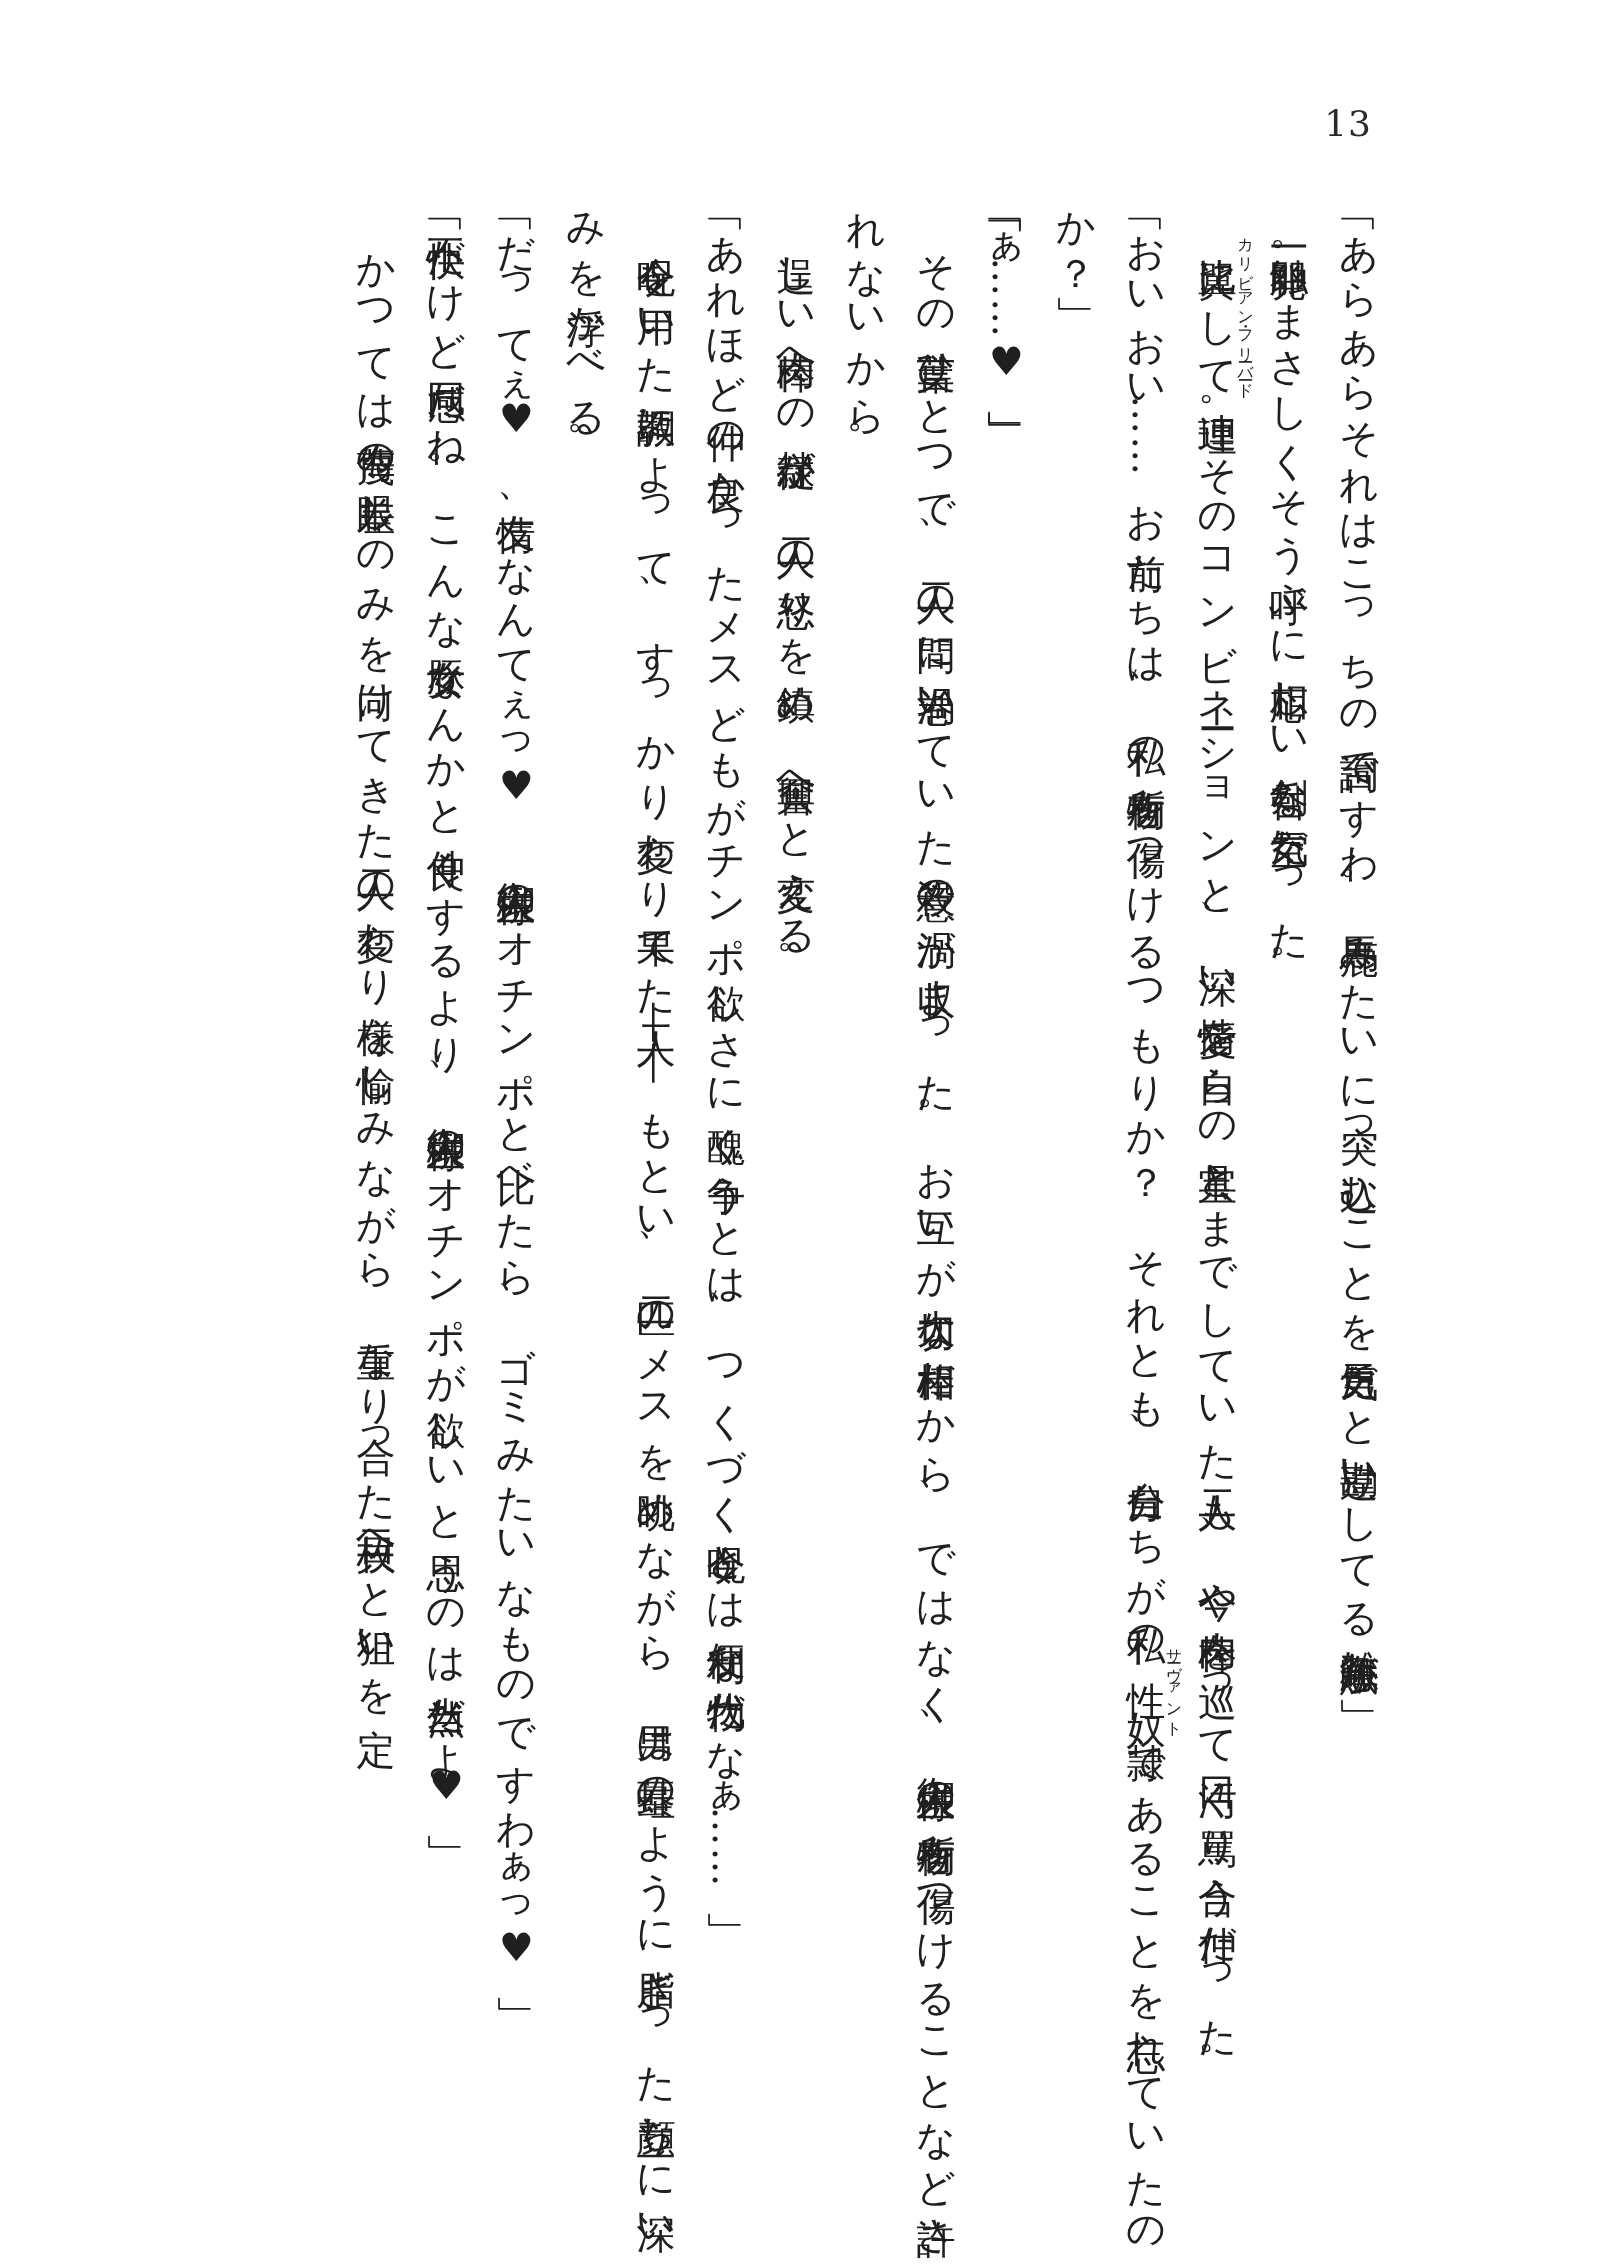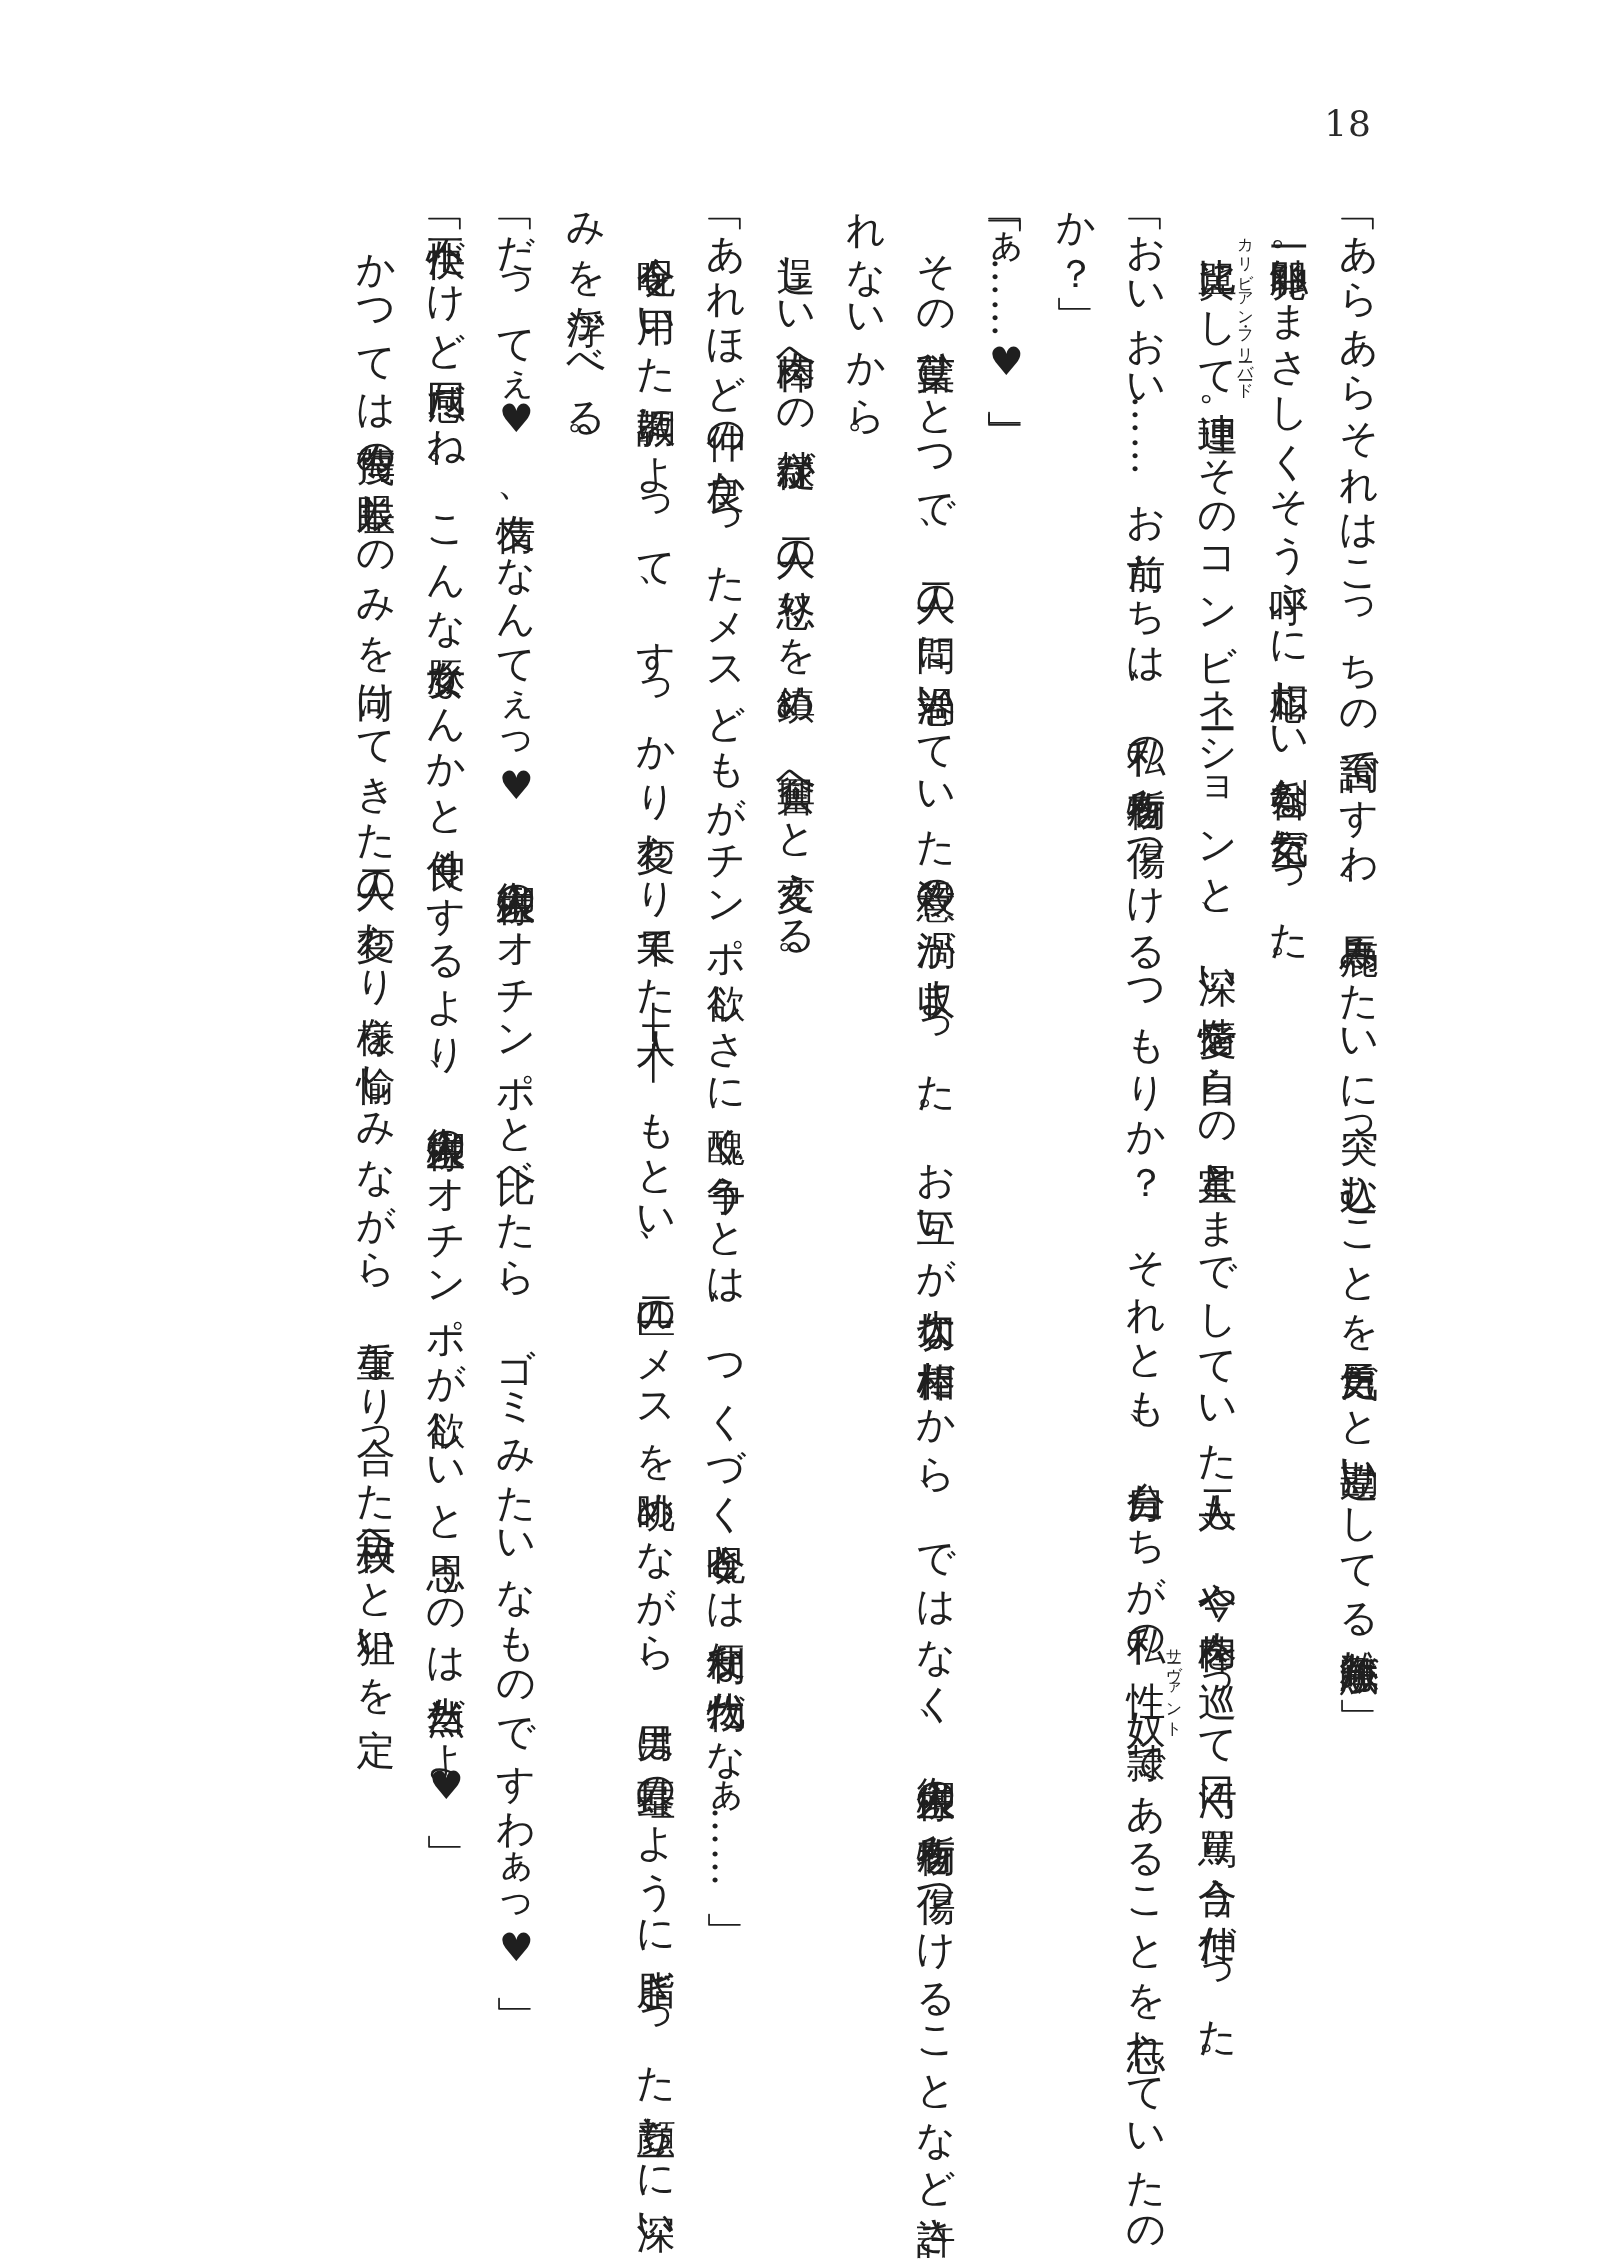--- a/index.html
+++ b/index.html
@@ -60,21 +60,21 @@
     font-size: 16px;
     letter-spacing: 0;
     line-height: 1.1;
     font-family: "DejaVu Serif", "Liberation Serif", serif;
   }
 </style>
 </head>
 <body>
 
 <div class="book-page">
-  <div class="page-number">18</div>
+  <div class="page-number">13</div>
   <main class="text-block">
       <p class="para half"><span>「あらあらそれはこっちの台詞ですわ。馬鹿みたいに突っ込むことを勇気だと勘違いしてる雑魚海賊が」</span></p>
       <p class="para full"><span>一触即発。まさしくそう呼ぶに相応しい剣呑な空気だった。</span></p>
       <p class="para full"><ruby>比翼にして連理<rt>カリビアン・フリーバード</rt></ruby><span>。そのコンビネーションと、深い情愛を自らの宝具とまでしていた二人も、今や肉棒を巡って口汚く罵り合う仲だった。</span></p>
       <p class="para half"><span>「おいおい……お前たちは、私の所有物を傷つけるつもりか？　それとも、自分たちが私の</span><ruby>性奴隷<rt>サーヴァント</rt></ruby><span>であることを忘れていたのか？」</span></p>
       <p class="para half"><span>「「ぁ……♥」」</span></p>
       <p class="para full"><span>その言葉ひとつで、二人の間に渦巻いていた殺意の渦が収まった。お互いが大切な相棒だから、ではなく、御主人様の所有物を傷つけることなど許されないから。</span></p>
       <p class="para full"><span>逞しい肉棒への隷従が、二人の怒りを鎮め、興奮へと変える。</span></p>
       <p class="para half"><span>「あれほど仲の良かったメスどもがチンポ欲しさに醜く争うとは、つくづく令呪とは便利な代物だなぁ……」</span></p>
       <p class="para full"><span>令呪を用いた調教によって、すっかり変わり果てた二人――もとい、二匹のメスを眺めながら、男は蟇蛙のように脂ぎった顔立ちに深い笑みを浮かべる。</span></p>

